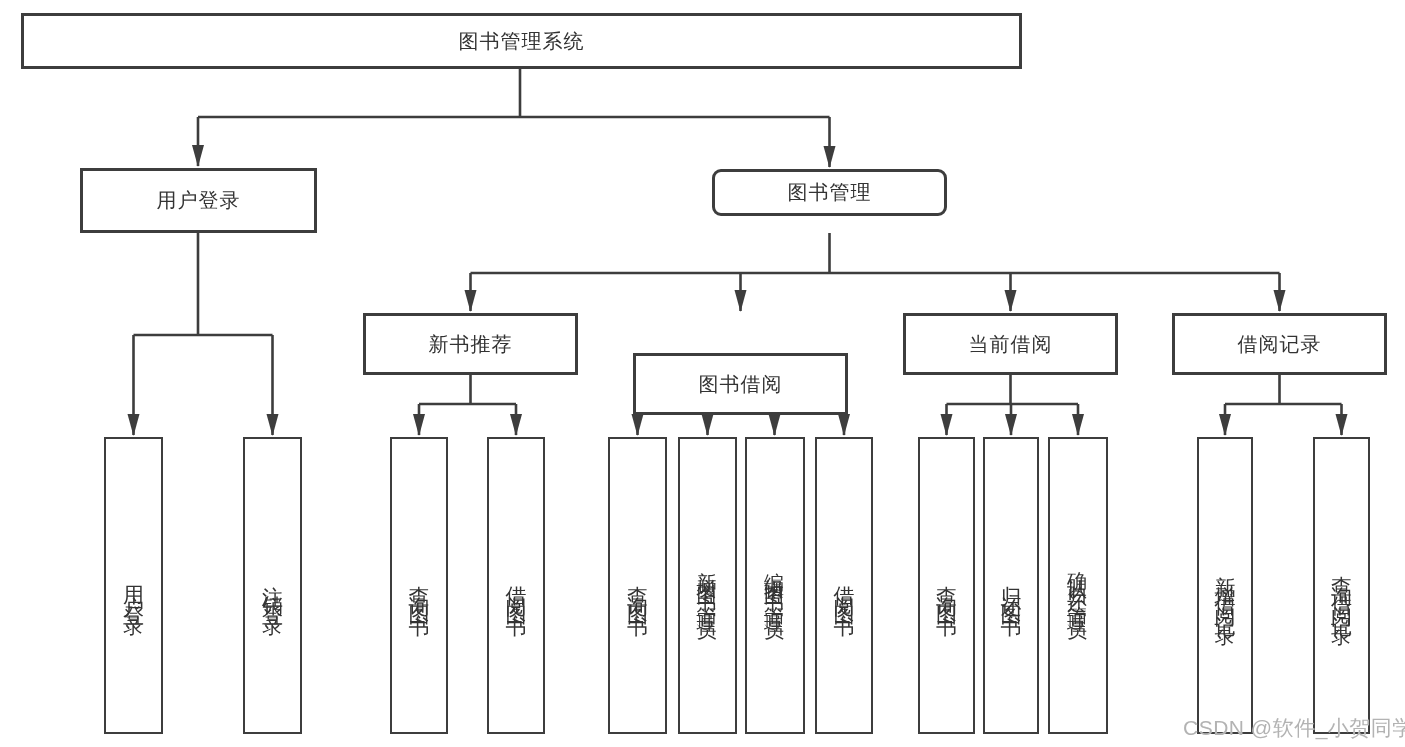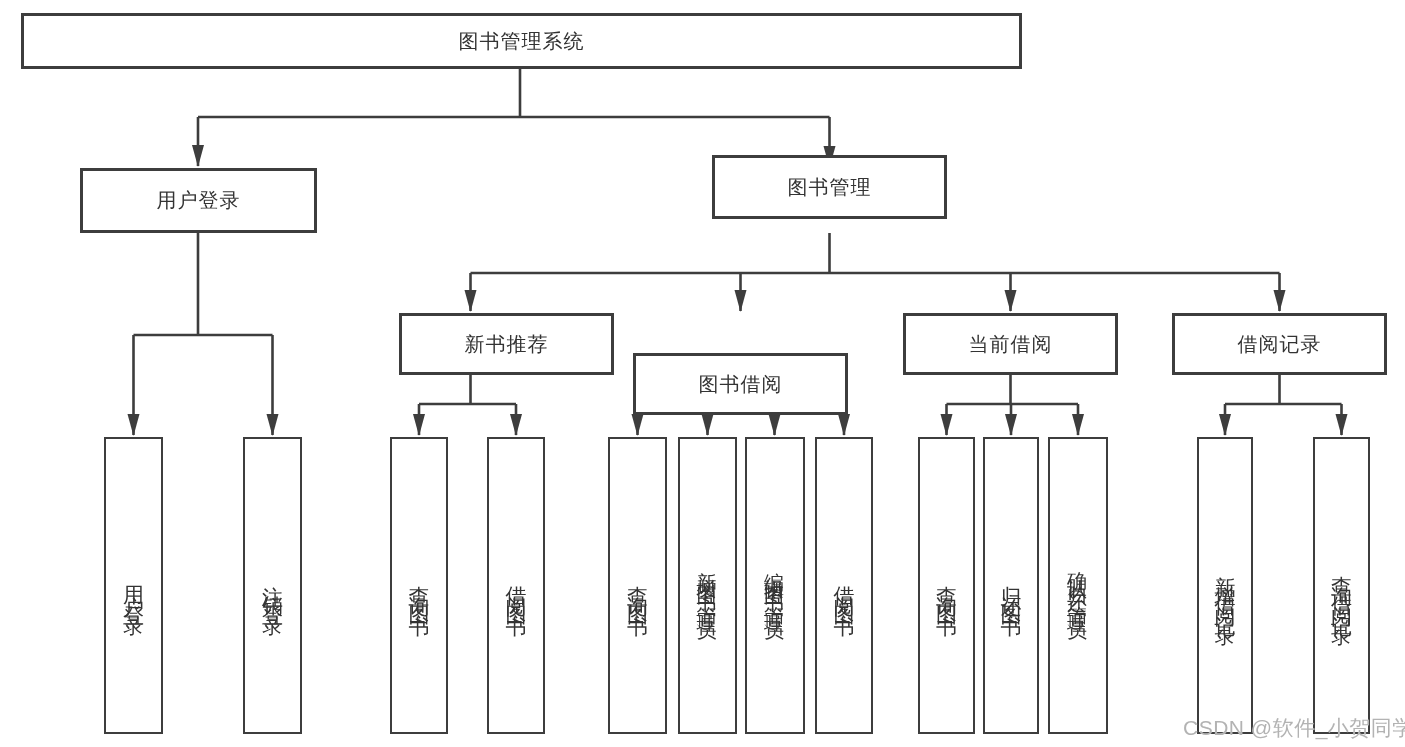--- a/index.html
+++ b/index.html
@@ -53,22 +53,22 @@
     padding-top: 6px;
   }
   .box.v.long {
     font-size: 20px;
     letter-spacing: 7px;
     padding-top: 4px;
   }
   
   .n-root          { left: 21px;   top: 13px;  width: 1001px; height: 56px; }
   .n-user-login    { left: 80px;   top: 168px; width: 237px;  height: 65px; }
-  .n-book-mgmt     { left: 712px;  top: 155px; width: 235px;  height: 64px; }
-  .n-new-book      { left: 363px;  top: 313px; width: 215px;  height: 62px; margin-left: 36px; }
+  .n-book-mgmt     { left: 712px;  top: 169px; width: 235px;  height: 47px; border-radius: 9px; }
+  .n-new-book      { left: 363px;  top: 313px; width: 215px;  height: 62px; }
   .n-book-borrow   { left: 633px;  top: 313px; width: 215px;  height: 62px; margin-top: 40px; }
   .n-cur-borrow    { left: 903px;  top: 313px; width: 215px;  height: 62px; }
   .n-borrow-rec    { left: 1172px; top: 313px; width: 215px;  height: 62px; }
   
   .lf              { top: 437px; height: 297px; }
   .l-login         { left: 104px;  width: 59px; }
   .l-logout        { left: 243px;  width: 59px; }
   .l-query1        { left: 390px;  width: 58px; }
   .l-borrow1       { left: 487px;  width: 58px; }
   .l-query2        { left: 608px;  width: 59px; }

